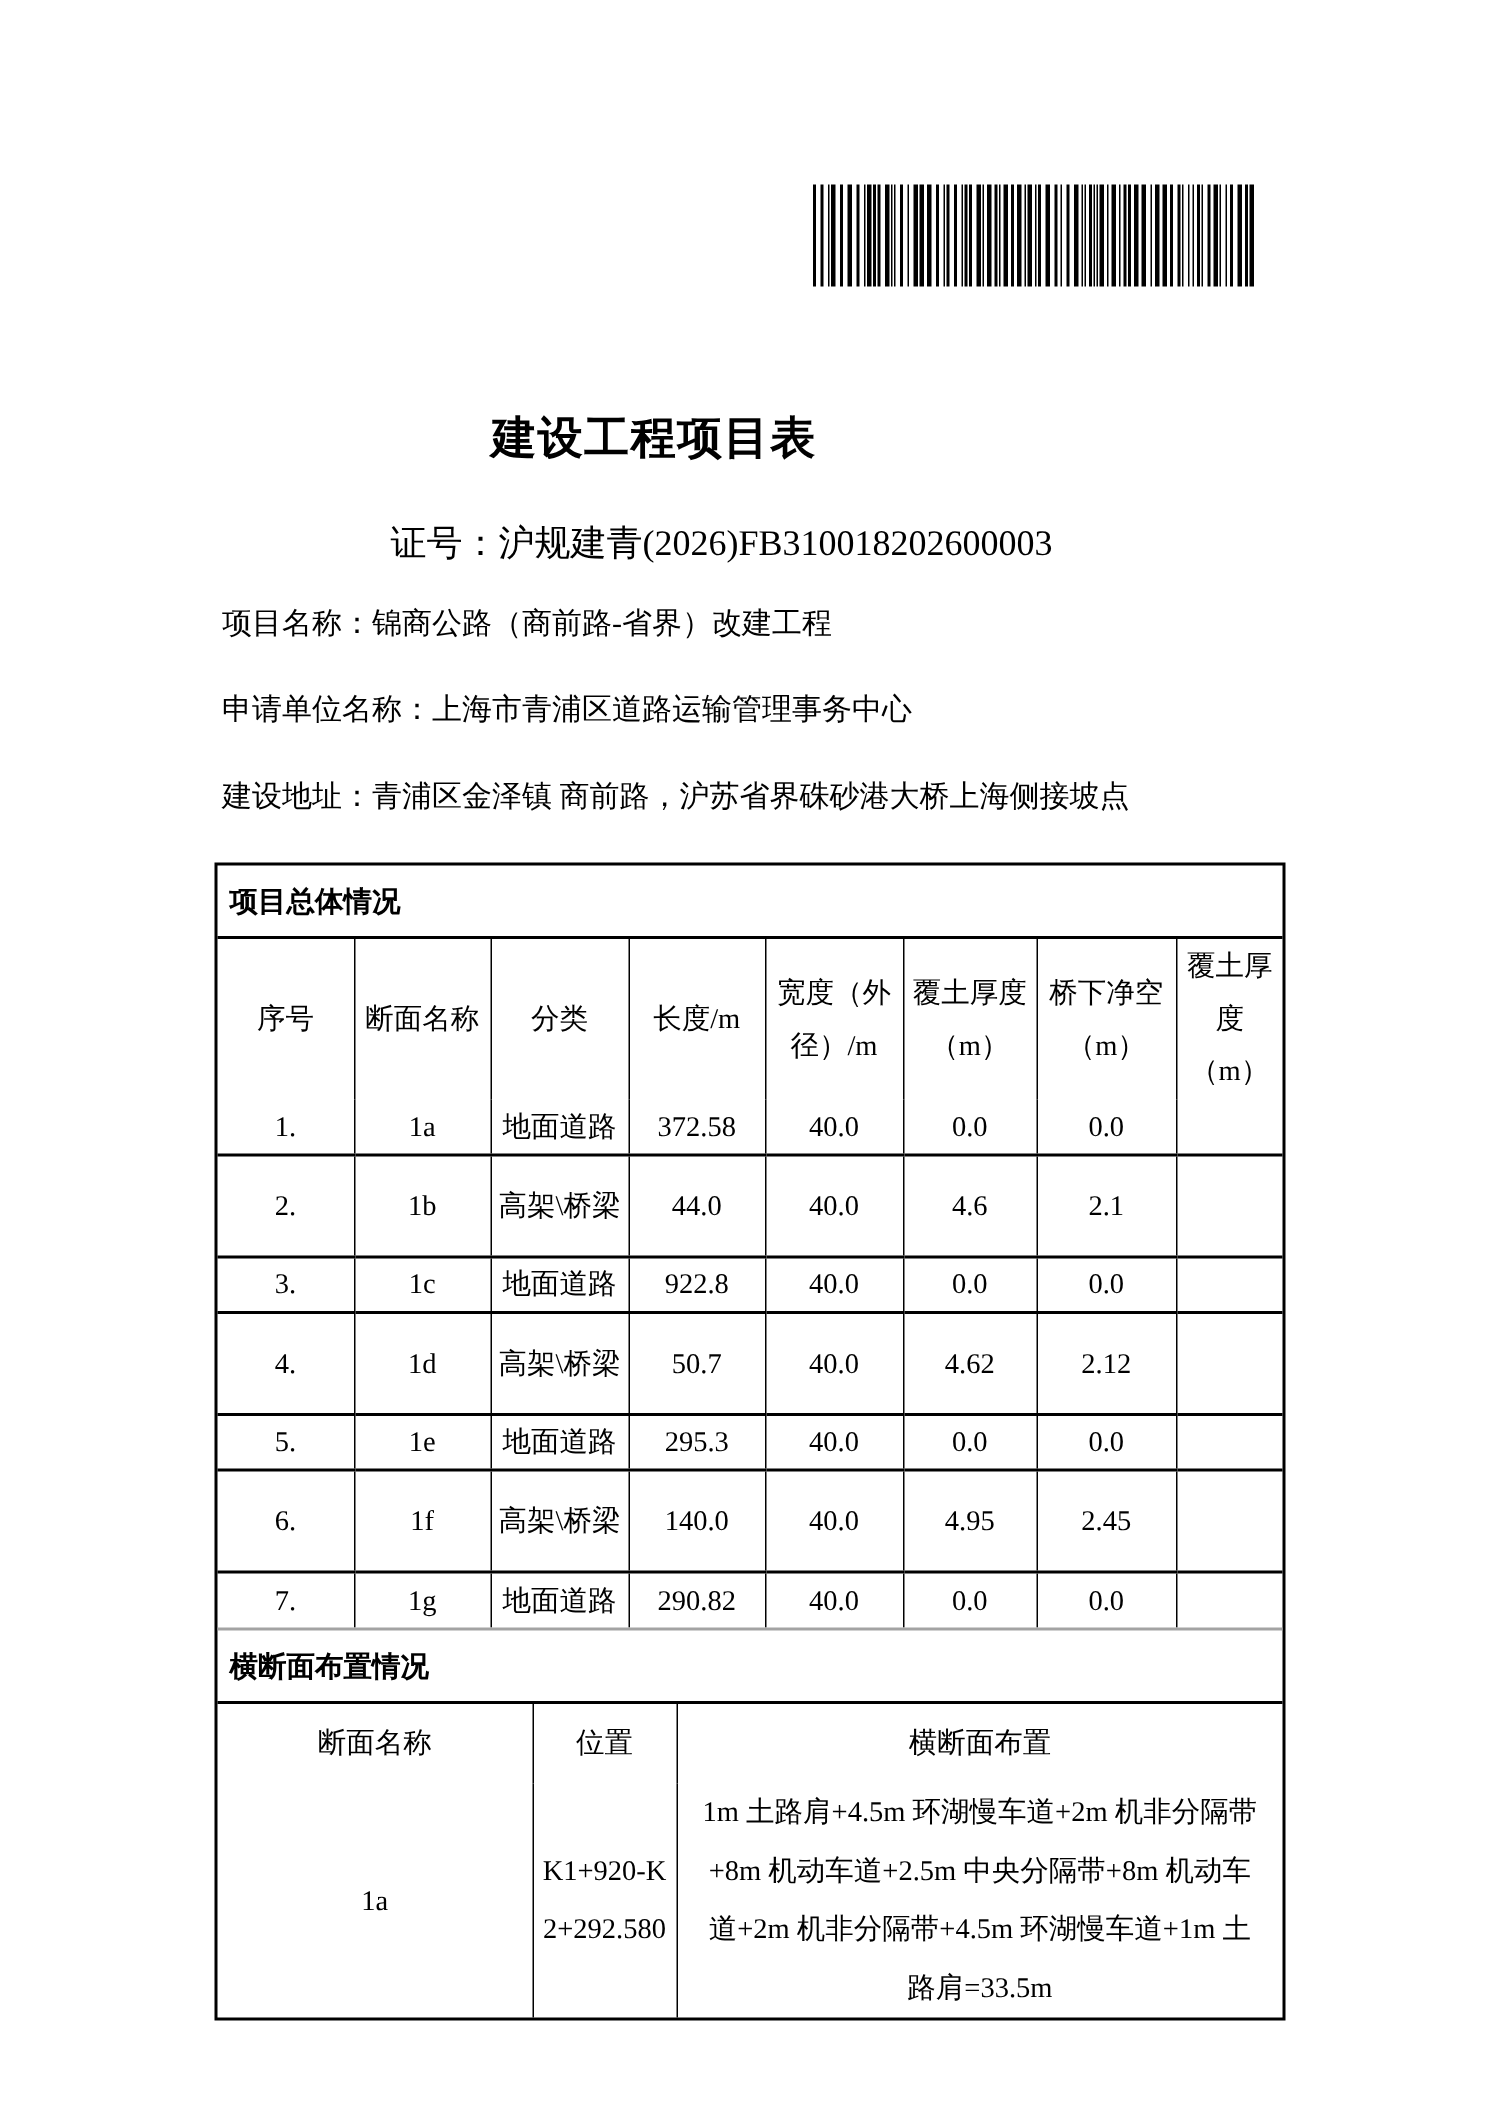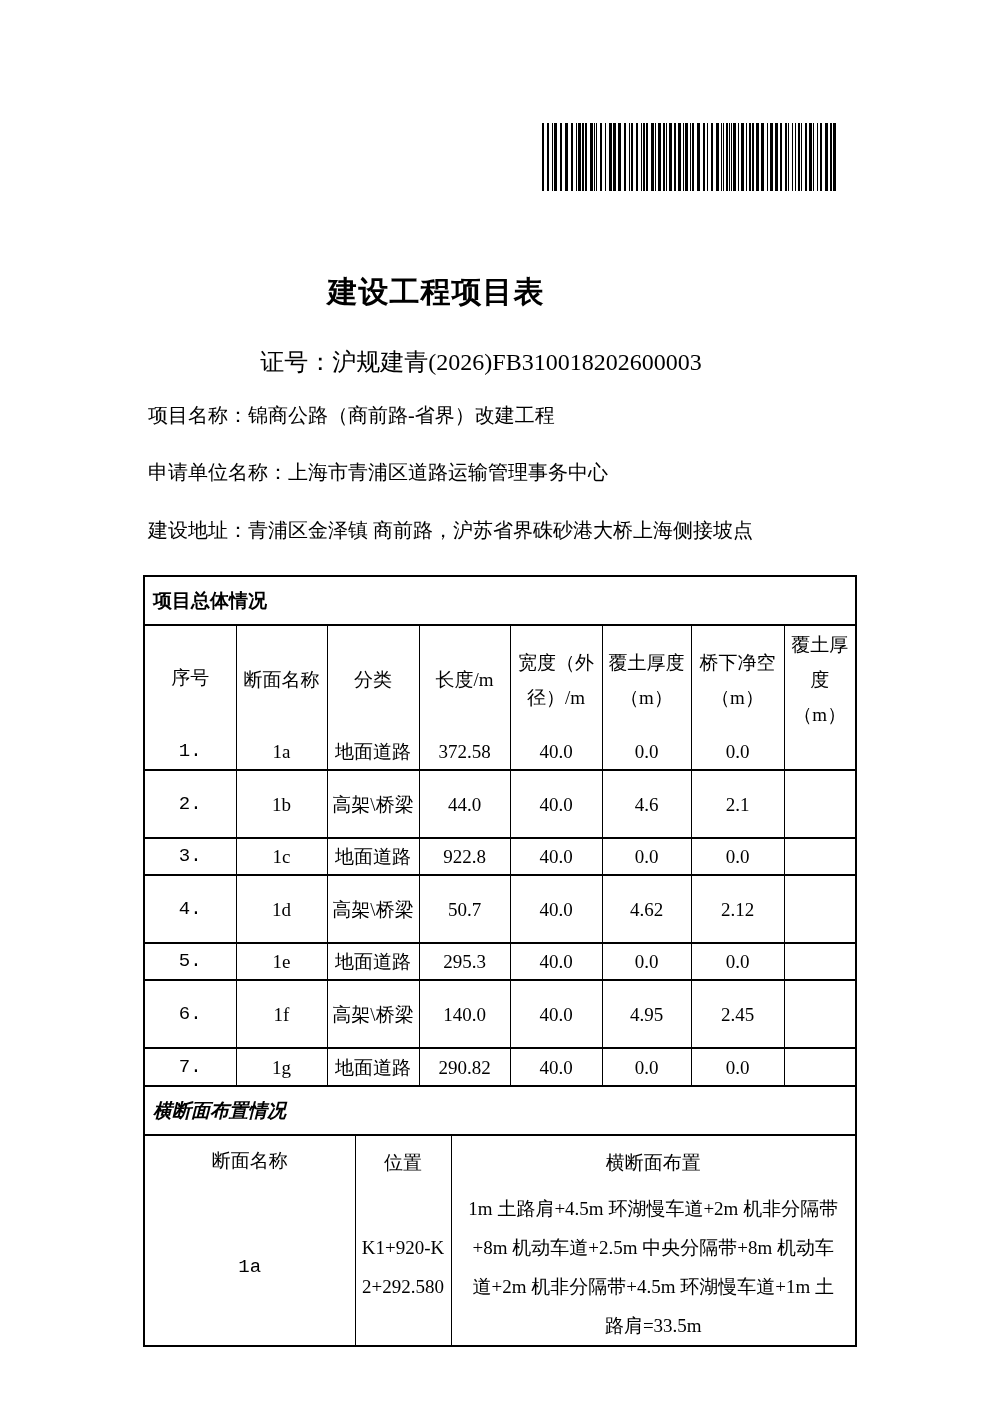--- a/index.html
+++ b/index.html
@@ -42,33 +42,33 @@
     position: absolute; left: 143px; top: 563px; width: 714px;
     border: 2px solid #000; box-sizing: border-box;
     font-size: 19px;
     margin-top: 12px;
   }
   .band {
     height: 47px; display: flex; align-items: center;
     padding-left: 8px; font-weight: bold;
     border-bottom: 2px solid #000; font-size: 19px;
   }
-  .band-mid { border-top: 2px solid #000000; font-style: italic; }
+  .band-mid { border-top: 2px solid #a3a3a3; }
   table { border-collapse: collapse; width: 100%; table-layout: fixed; }
   td, th {
     border: 1px solid #000;
     border-top-width: 2px; border-bottom-width: 2px;
     text-align: center; vertical-align: middle;
     font-weight: normal; padding: 1px 2px;
     line-height: 33px; font-size: 19px;
     overflow: hidden;
   }
   tr:first-child > th, tr:first-child > td { border-top: 0; }
   tr:last-child > th, tr:last-child > td { border-bottom: 0; }
-  th:first-child, td:first-child { border-left: 0; font-family: Liberation Mono, monospace; }
+  th:first-child, td:first-child { border-left: 0; }
   th:last-child, td:last-child { border-right: 0; }
 
   .main thead th { height: 70px; line-height: 35px; }
   .main tbody tr.short { height: 37px; }
   .main tbody tr.tall { height: 68px; }
 
   .sub thead th { height: 51px; }
   .sub tbody td { height: 115px; line-height: 39px; }
   .sub tbody td.pos-cell { word-break: break-all; }
   .sub tbody td.layout-cell { padding: 0 14px; }

